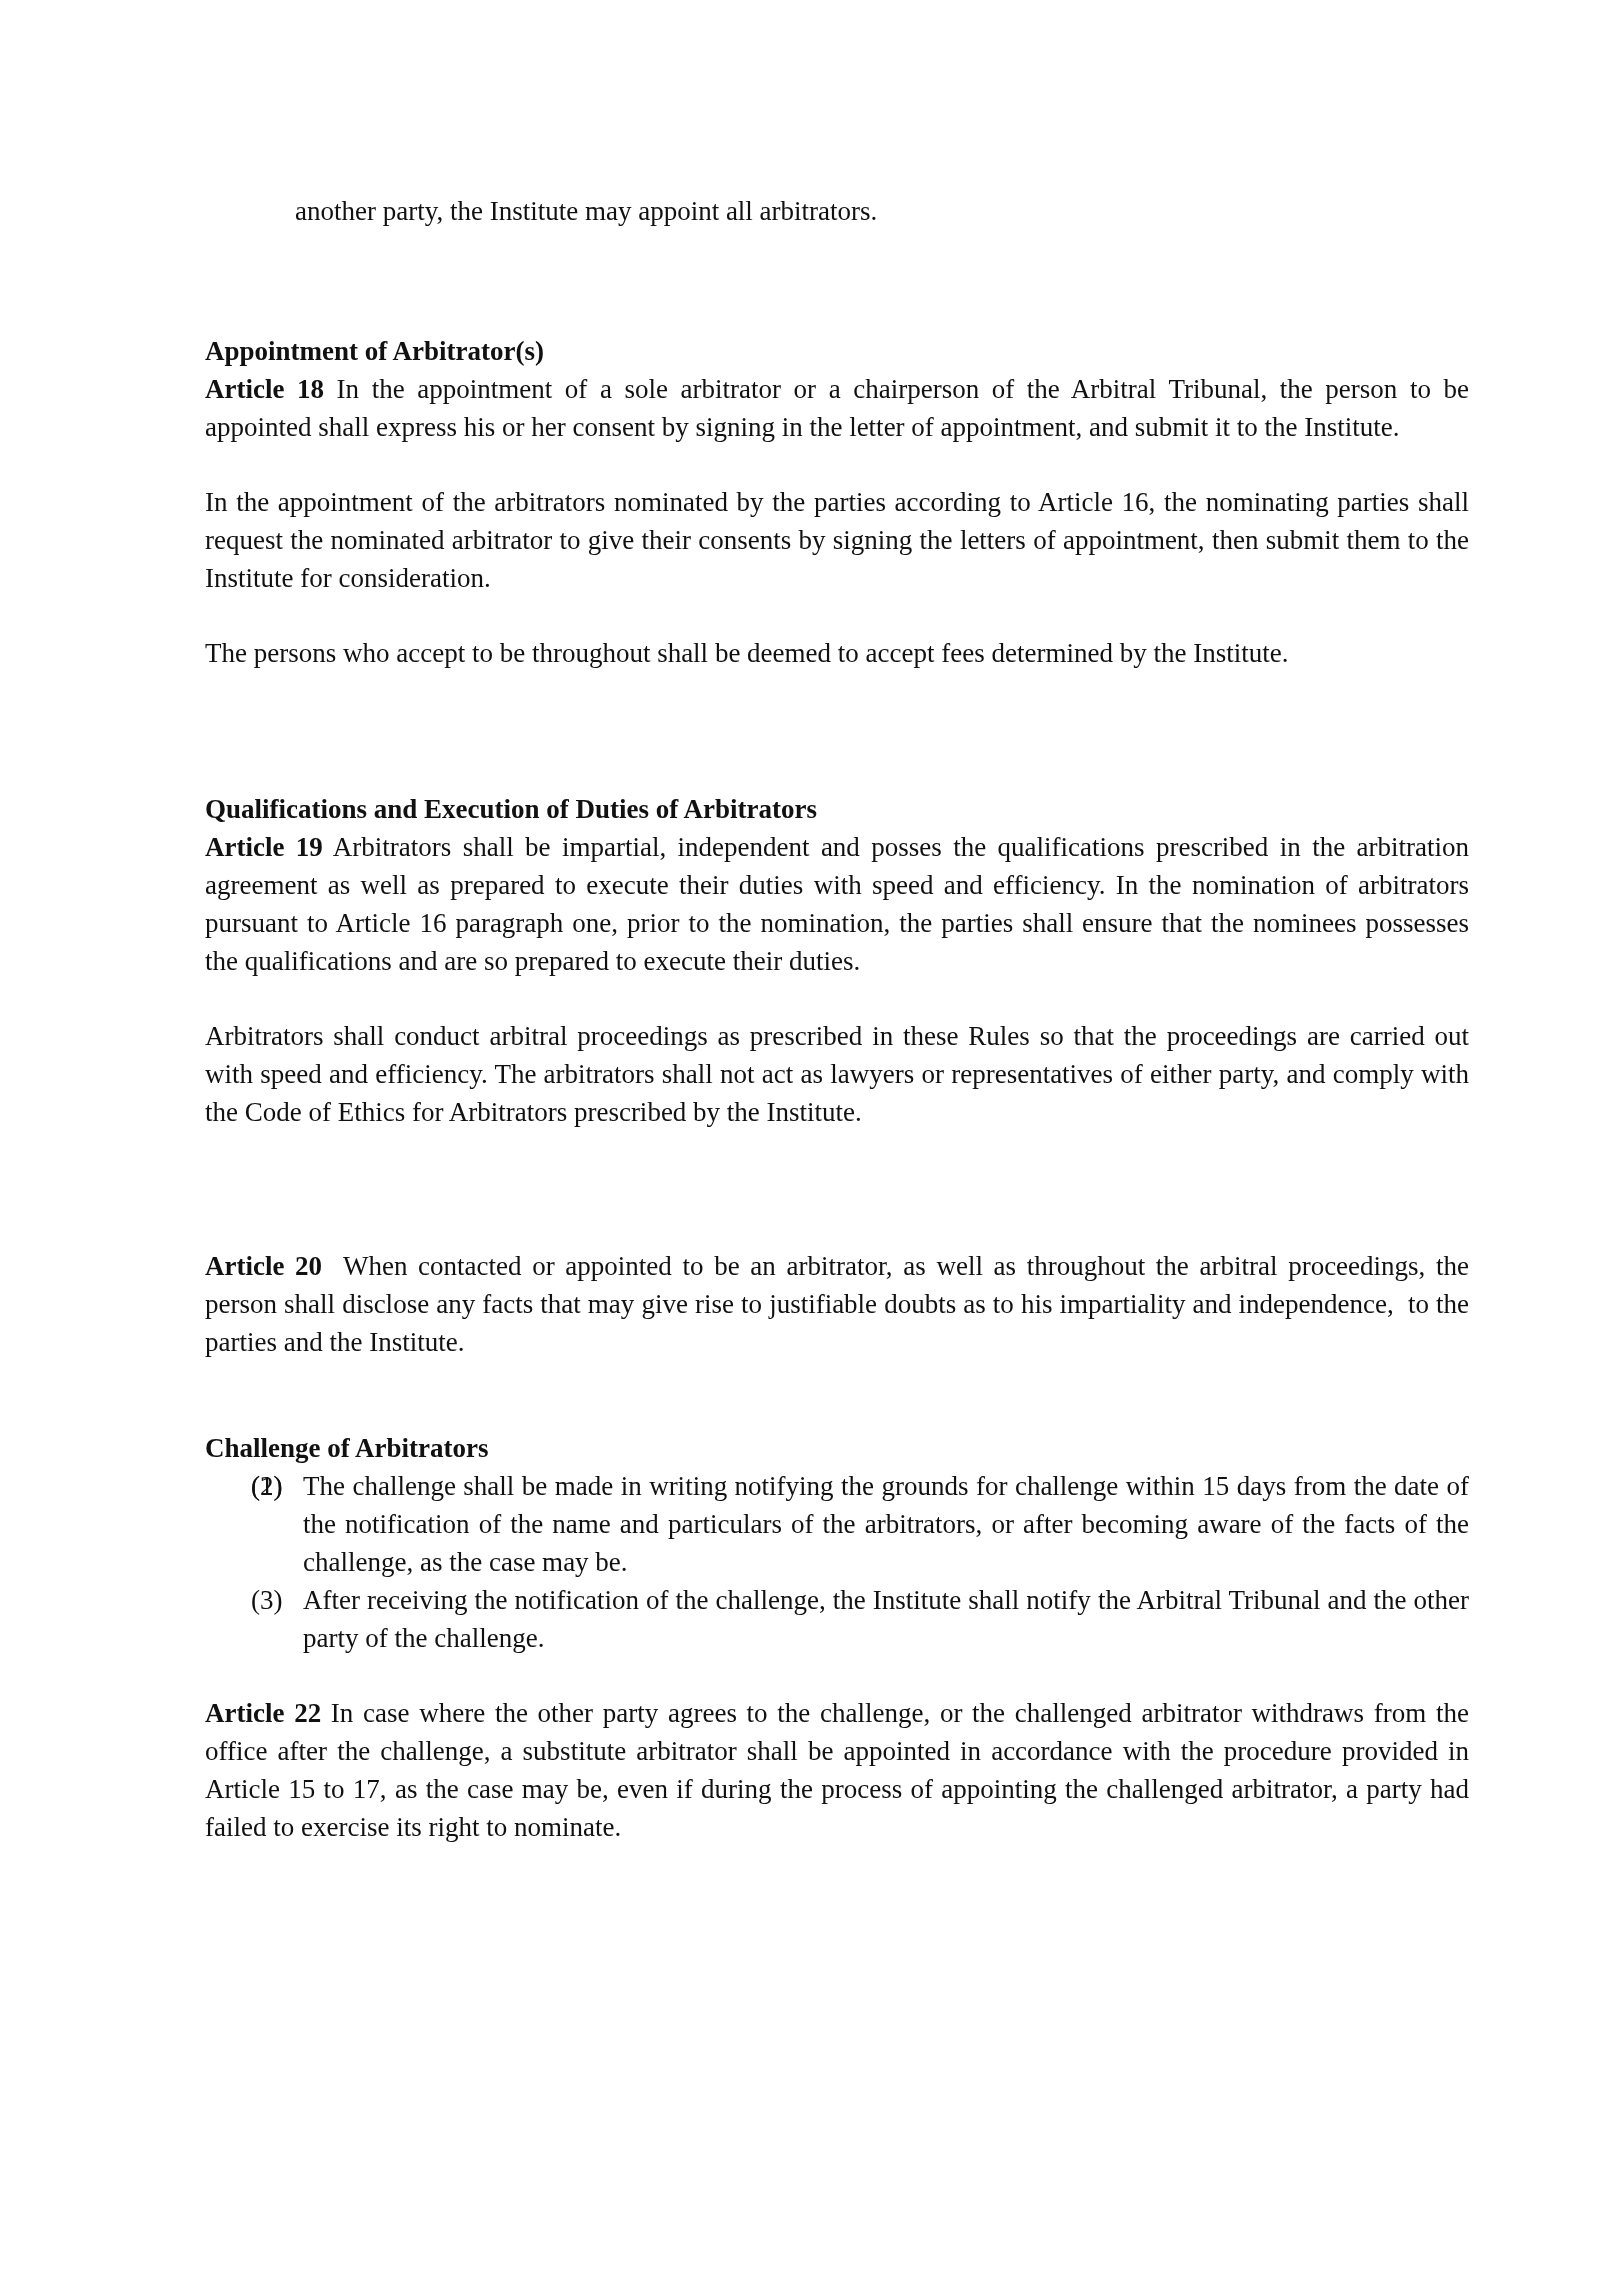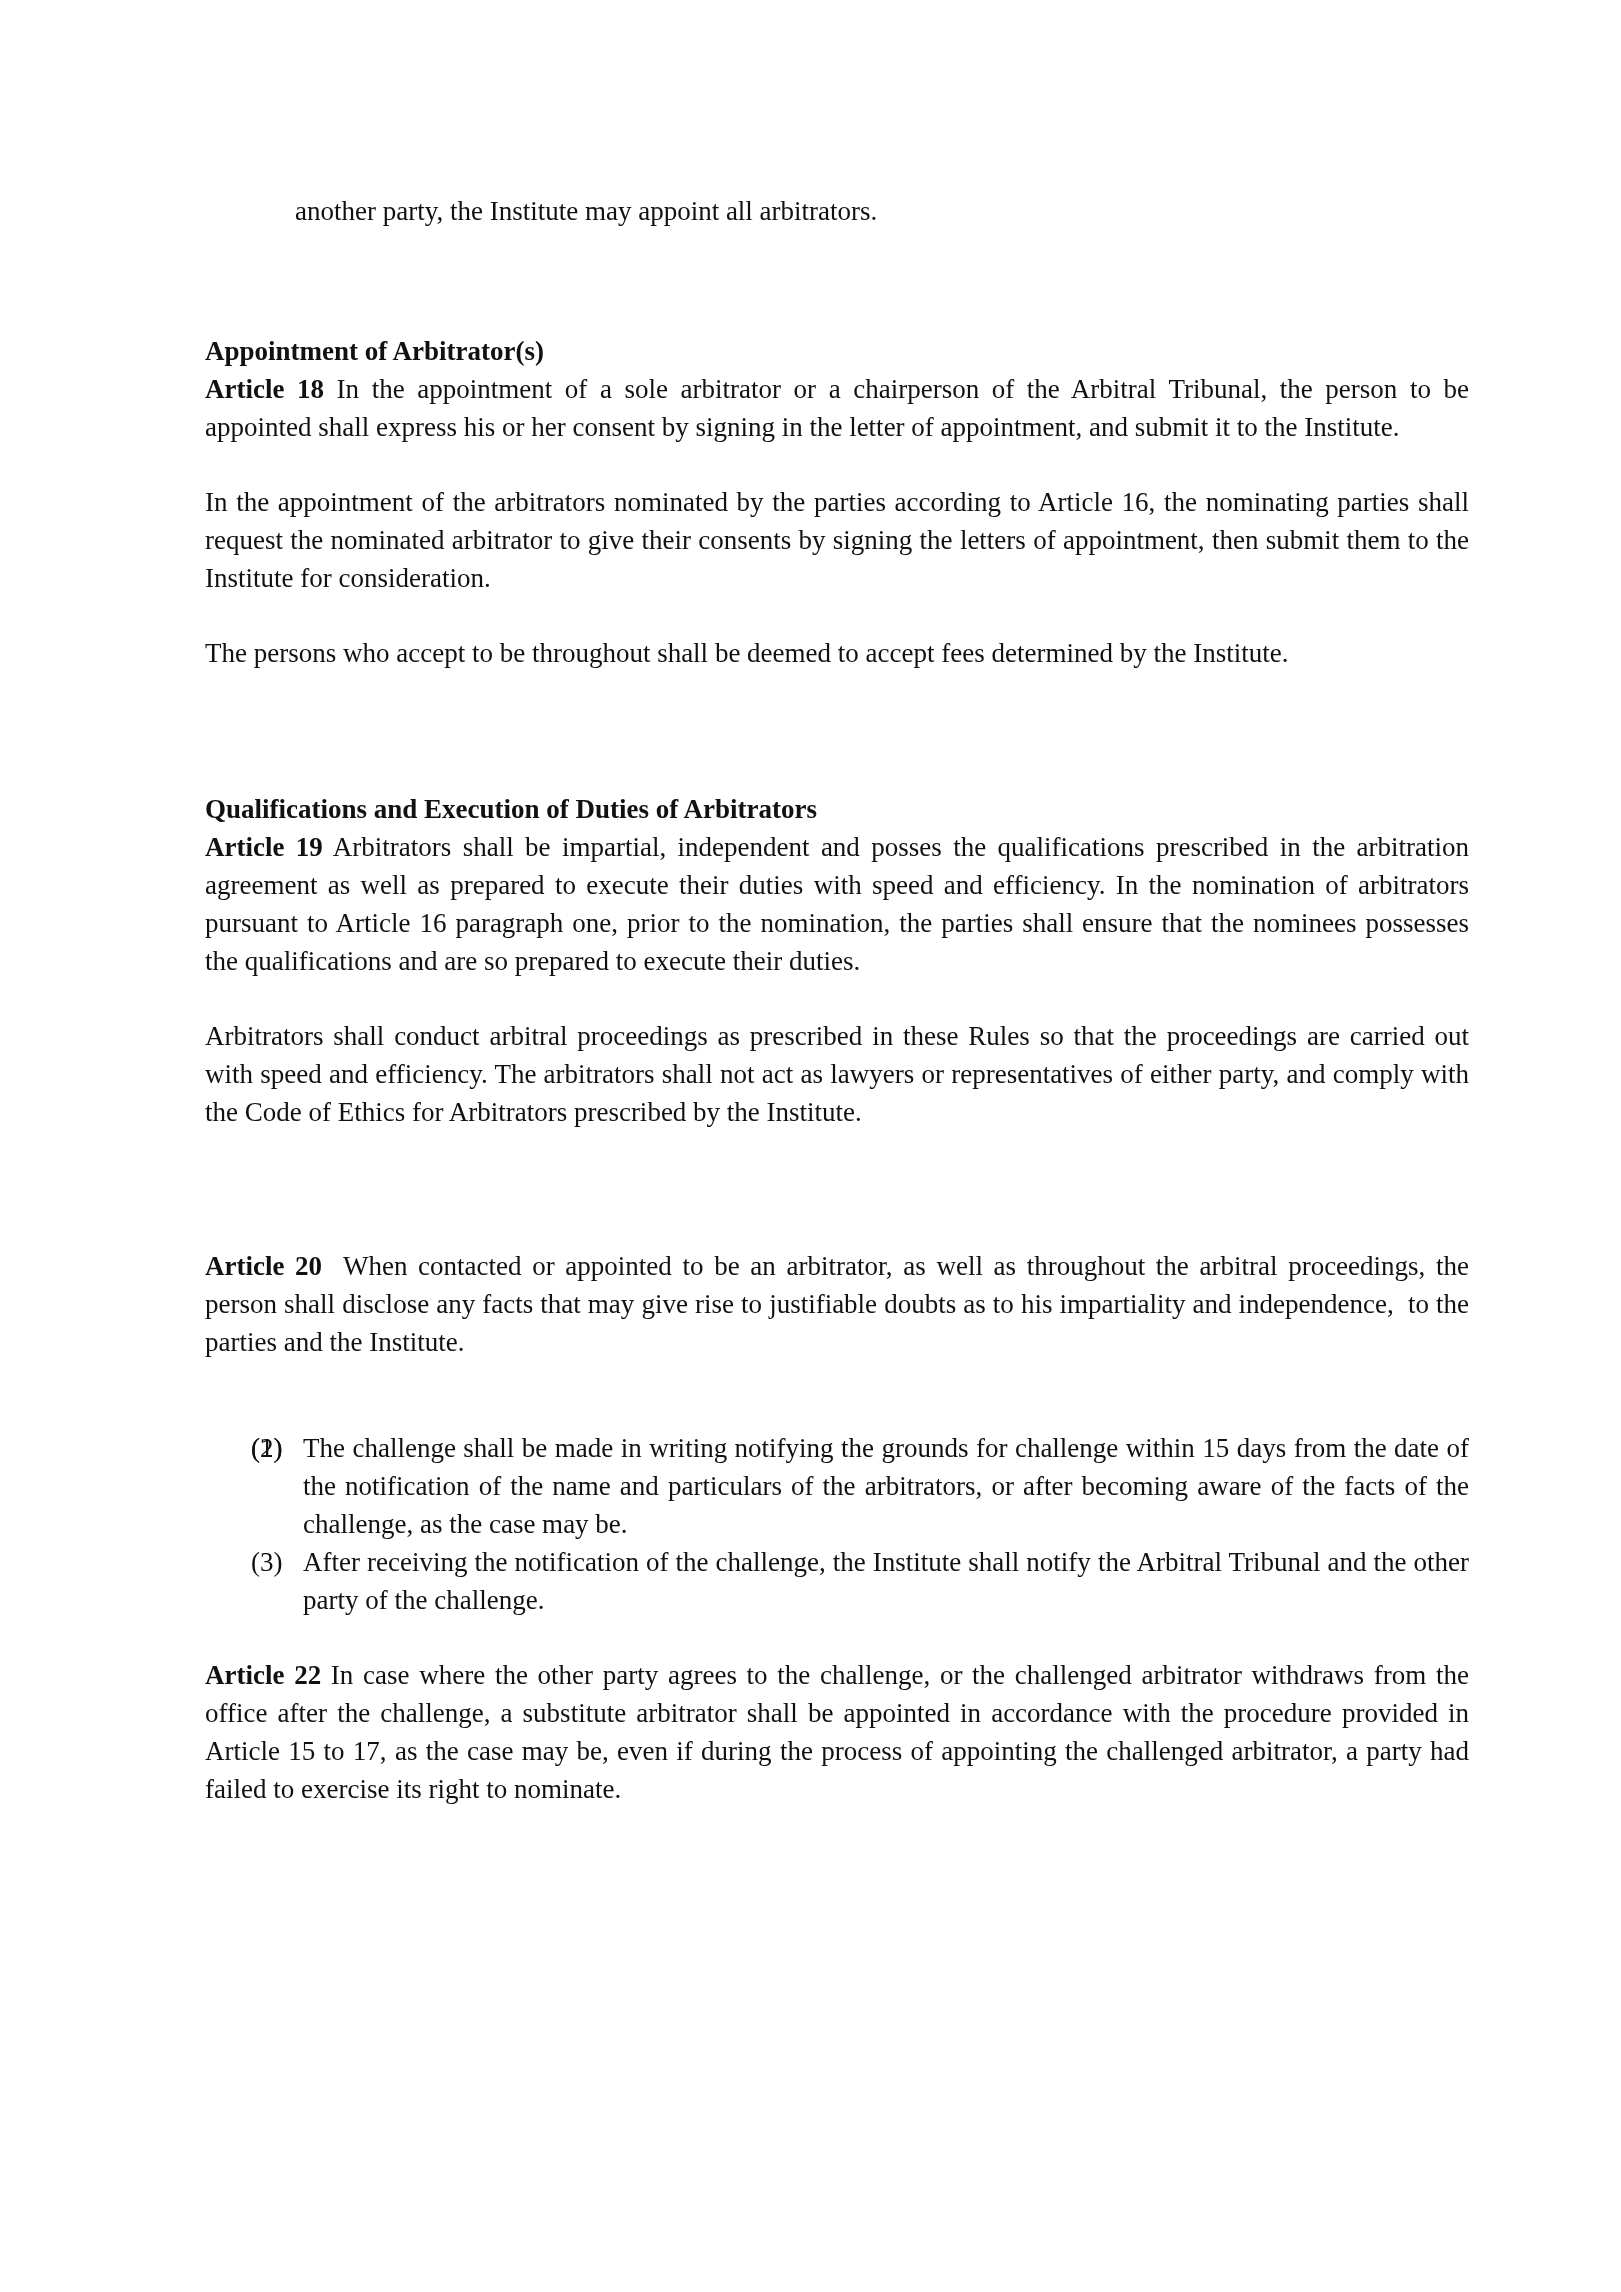--- a/index.html
+++ b/index.html
@@ -34,20 +34,21 @@
     <p class="para bold">Qualifications and Execution of Duties of Arbitrators</p>
     <p class="para"><span class="bold">Article 19</span><span> Arbitrators shall be impartial, independent and posses the qualifications prescribed in the arbitration agreement as well as prepared to execute their duties with speed and efficiency. In the nomination of arbitrators pursuant to Article 16 paragraph one, prior to the nomination, the parties shall ensure that the nominees possesses the qualifications and are so prepared to execute their duties.</span></p>
     <p class="para" style="margin-top:37px;">Arbitrators shall conduct arbitral proceedings as prescribed in these Rules so that the proceedings are carried out with speed and efficiency. The arbitrators shall not act as lawyers or representatives of either party, and comply with the Code of Ethics for Arbitrators prescribed by the Institute.</p>
   </div>
 
   <div class="blk" style="top:1247px;">
     <p class="para" style="white-space:pre-wrap;"><span class="bold">Article 20</span><span>  When contacted or appointed to be an arbitrator, as well as throughout the arbitral proceedings, the person shall disclose any facts that may give rise to justifiable doubts as to his impartiality and independence,  to the parties and the Institute.</span></p>
   </div>
 
   <div class="blk" style="top:1429px;">
+    <p class="para bold">Challenge of Arbitrators</p>
     <ul class="list">
       <li><span class="num">(1)</span></li>
       <li><span class="num">(2)</span><span>The challenge shall be made in writing notifying the grounds for challenge within 15 days from the date of the notification of the name and particulars of the arbitrators, or after becoming aware of the facts of the challenge, as the case may be.</span></li>
       <li><span class="num">(3)</span><span>After receiving the notification of the challenge, the Institute shall notify the Arbitral Tribunal and the other party of the challenge.</span></li>
     </ul>
     <p class="para" style="margin-top:37px;"><span class="bold">Article 22</span><span> In case where the other party agrees to the challenge, or the challenged arbitrator withdraws from the office after the challenge, a substitute arbitrator shall be appointed in accordance with the procedure provided in Article 15 to 17, as the case may be, even if during the process of appointing the challenged arbitrator, a party had failed to exercise its right to nominate.</span></p>
   </div>
 </div>
 
 

